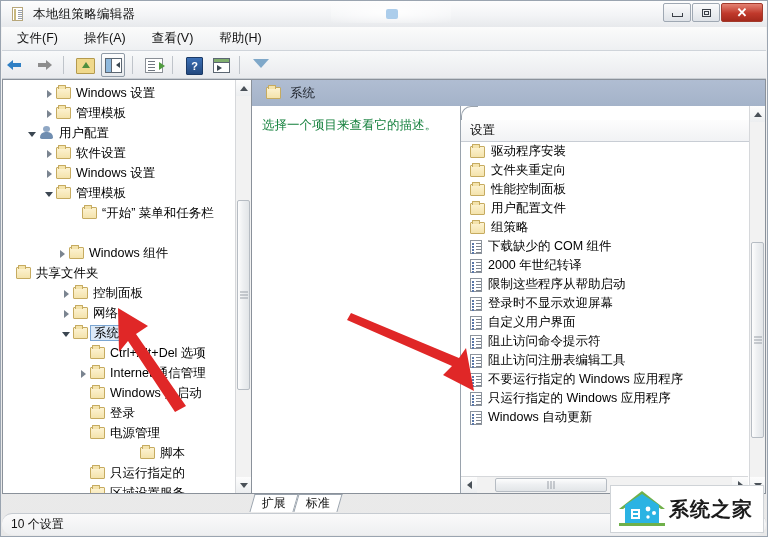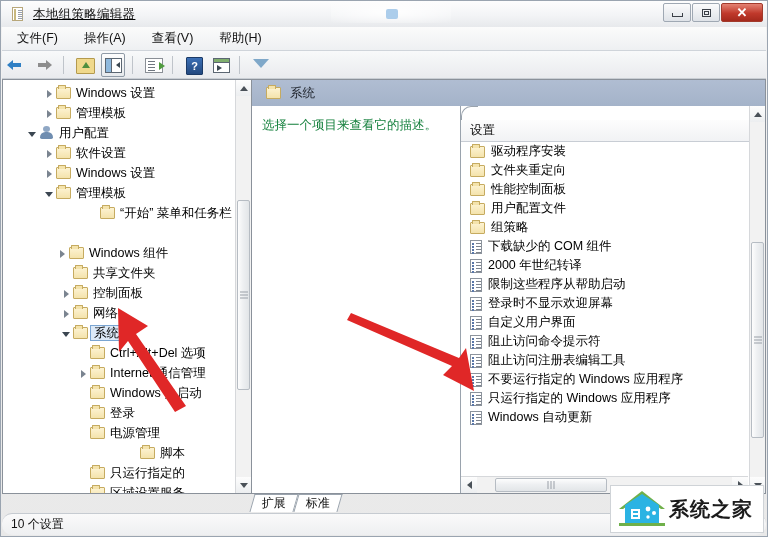--- a/index.html
+++ b/index.html
@@ -14,21 +14,21 @@
   
   .win-frame{
     position:absolute;left:0;top:0;width:768px;height:537px;
     background:linear-gradient(#f2f2f2,#e9e9e9);
     border:1px solid #9aa4b0;
     box-sizing:border-box;
   }
   .titlebar{
     position:absolute;left:0;top:0;right:0;height:26px;
     background:linear-gradient(#fdfdfd 0%,#f3f4f6 55%,#e7e9ec 100%);
-    display:flex;align-items:center;text-decoration:underline;
+    display:flex;align-items:center;
   }
   .title-ico{
     margin-left:10px;width:14px;height:15px;position:relative;
   }
   .title-ico .pg{
     position:absolute;left:1px;top:0;width:11px;height:14px;
     background:#fff;border:1px solid #b8a77a;box-sizing:border-box;
   }
   .title-ico .pg:before{
     content:"";position:absolute;left:1px;top:1px;width:2px;height:11px;
@@ -369,31 +369,31 @@
             <div class="trow" style="padding-left: 40px;">
               <div class="exp closed"></div>
               <div class="fol"></div>
               <div class="tlabel">Windows 设置</div>
             </div>
             <div class="trow" style="padding-left: 40px;">
               <div class="exp open"></div>
               <div class="fol"></div>
               <div class="tlabel">管理模板</div>
             </div>
-            <div class="trow" style="padding-left: 84px;">
+            <div class="trow" style="padding-left: 66px;">
               <div class="exp "></div>
               <div class="fol"></div>
               <div class="tlabel">“开始” 菜单和任务栏</div>
             </div>
             <div class="trow" style="padding-left: 53px; margin-top: 20px;">
               <div class="exp closed"></div>
               <div class="fol"></div>
               <div class="tlabel">Windows 组件</div>
             </div>
-            <div class="trow" style="padding-left: 57px;">
+            <div class="trow" style="">
               <div class="exp "></div>
               <div class="fol"></div>
               <div class="tlabel">共享文件夹</div>
             </div>
             <div class="trow" style="padding-left: 57px;">
               <div class="exp closed"></div>
               <div class="fol"></div>
               <div class="tlabel">控制面板</div>
             </div>
             <div class="trow" style="padding-left: 57px;">

